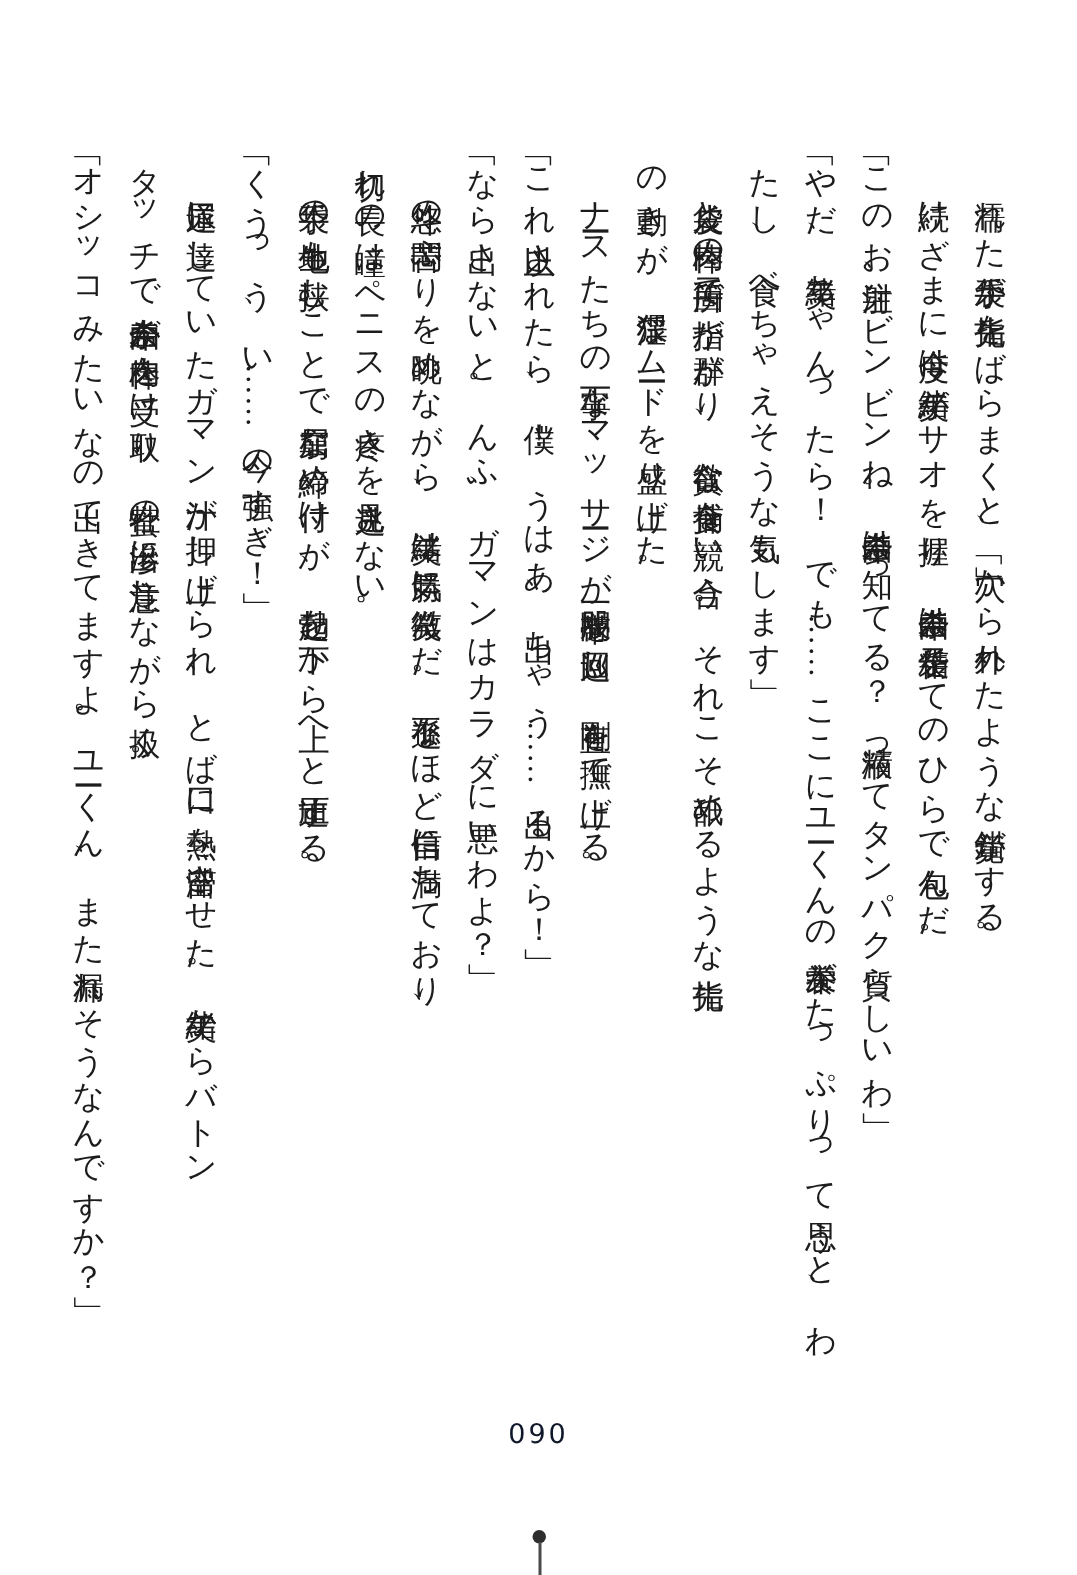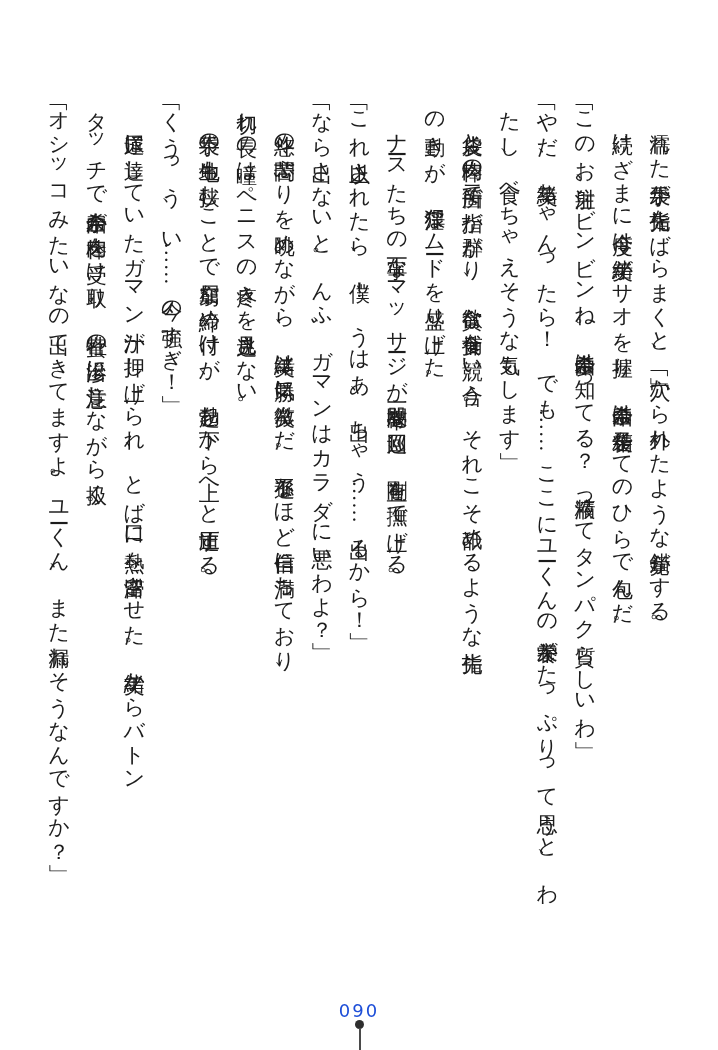--- a/index.html
+++ b/index.html
@@ -33,26 +33,26 @@
     letter-spacing: 0.55px;
     line-height: 1;
     color: #1c1c1c;
     white-space: pre;
   }
   
   .footer-number {
     position: absolute;
     left: 0;
     right: 0;
-    top: 1000px;
+    top: 946px;
     text-align: center;
     font-family: "DejaVu Sans", "Liberation Sans", sans-serif;
     font-size: 18px;
     letter-spacing: 2px;
-    color: #1d4ed8;
+    color: #0f172a;
   }
   .footer-dot {
     position: absolute;
     left: 355px;
     top: 1020px;
     width: 9px;
     height: 9px;
     border-radius: 50%;
     background: #2e2e2e;
   }

